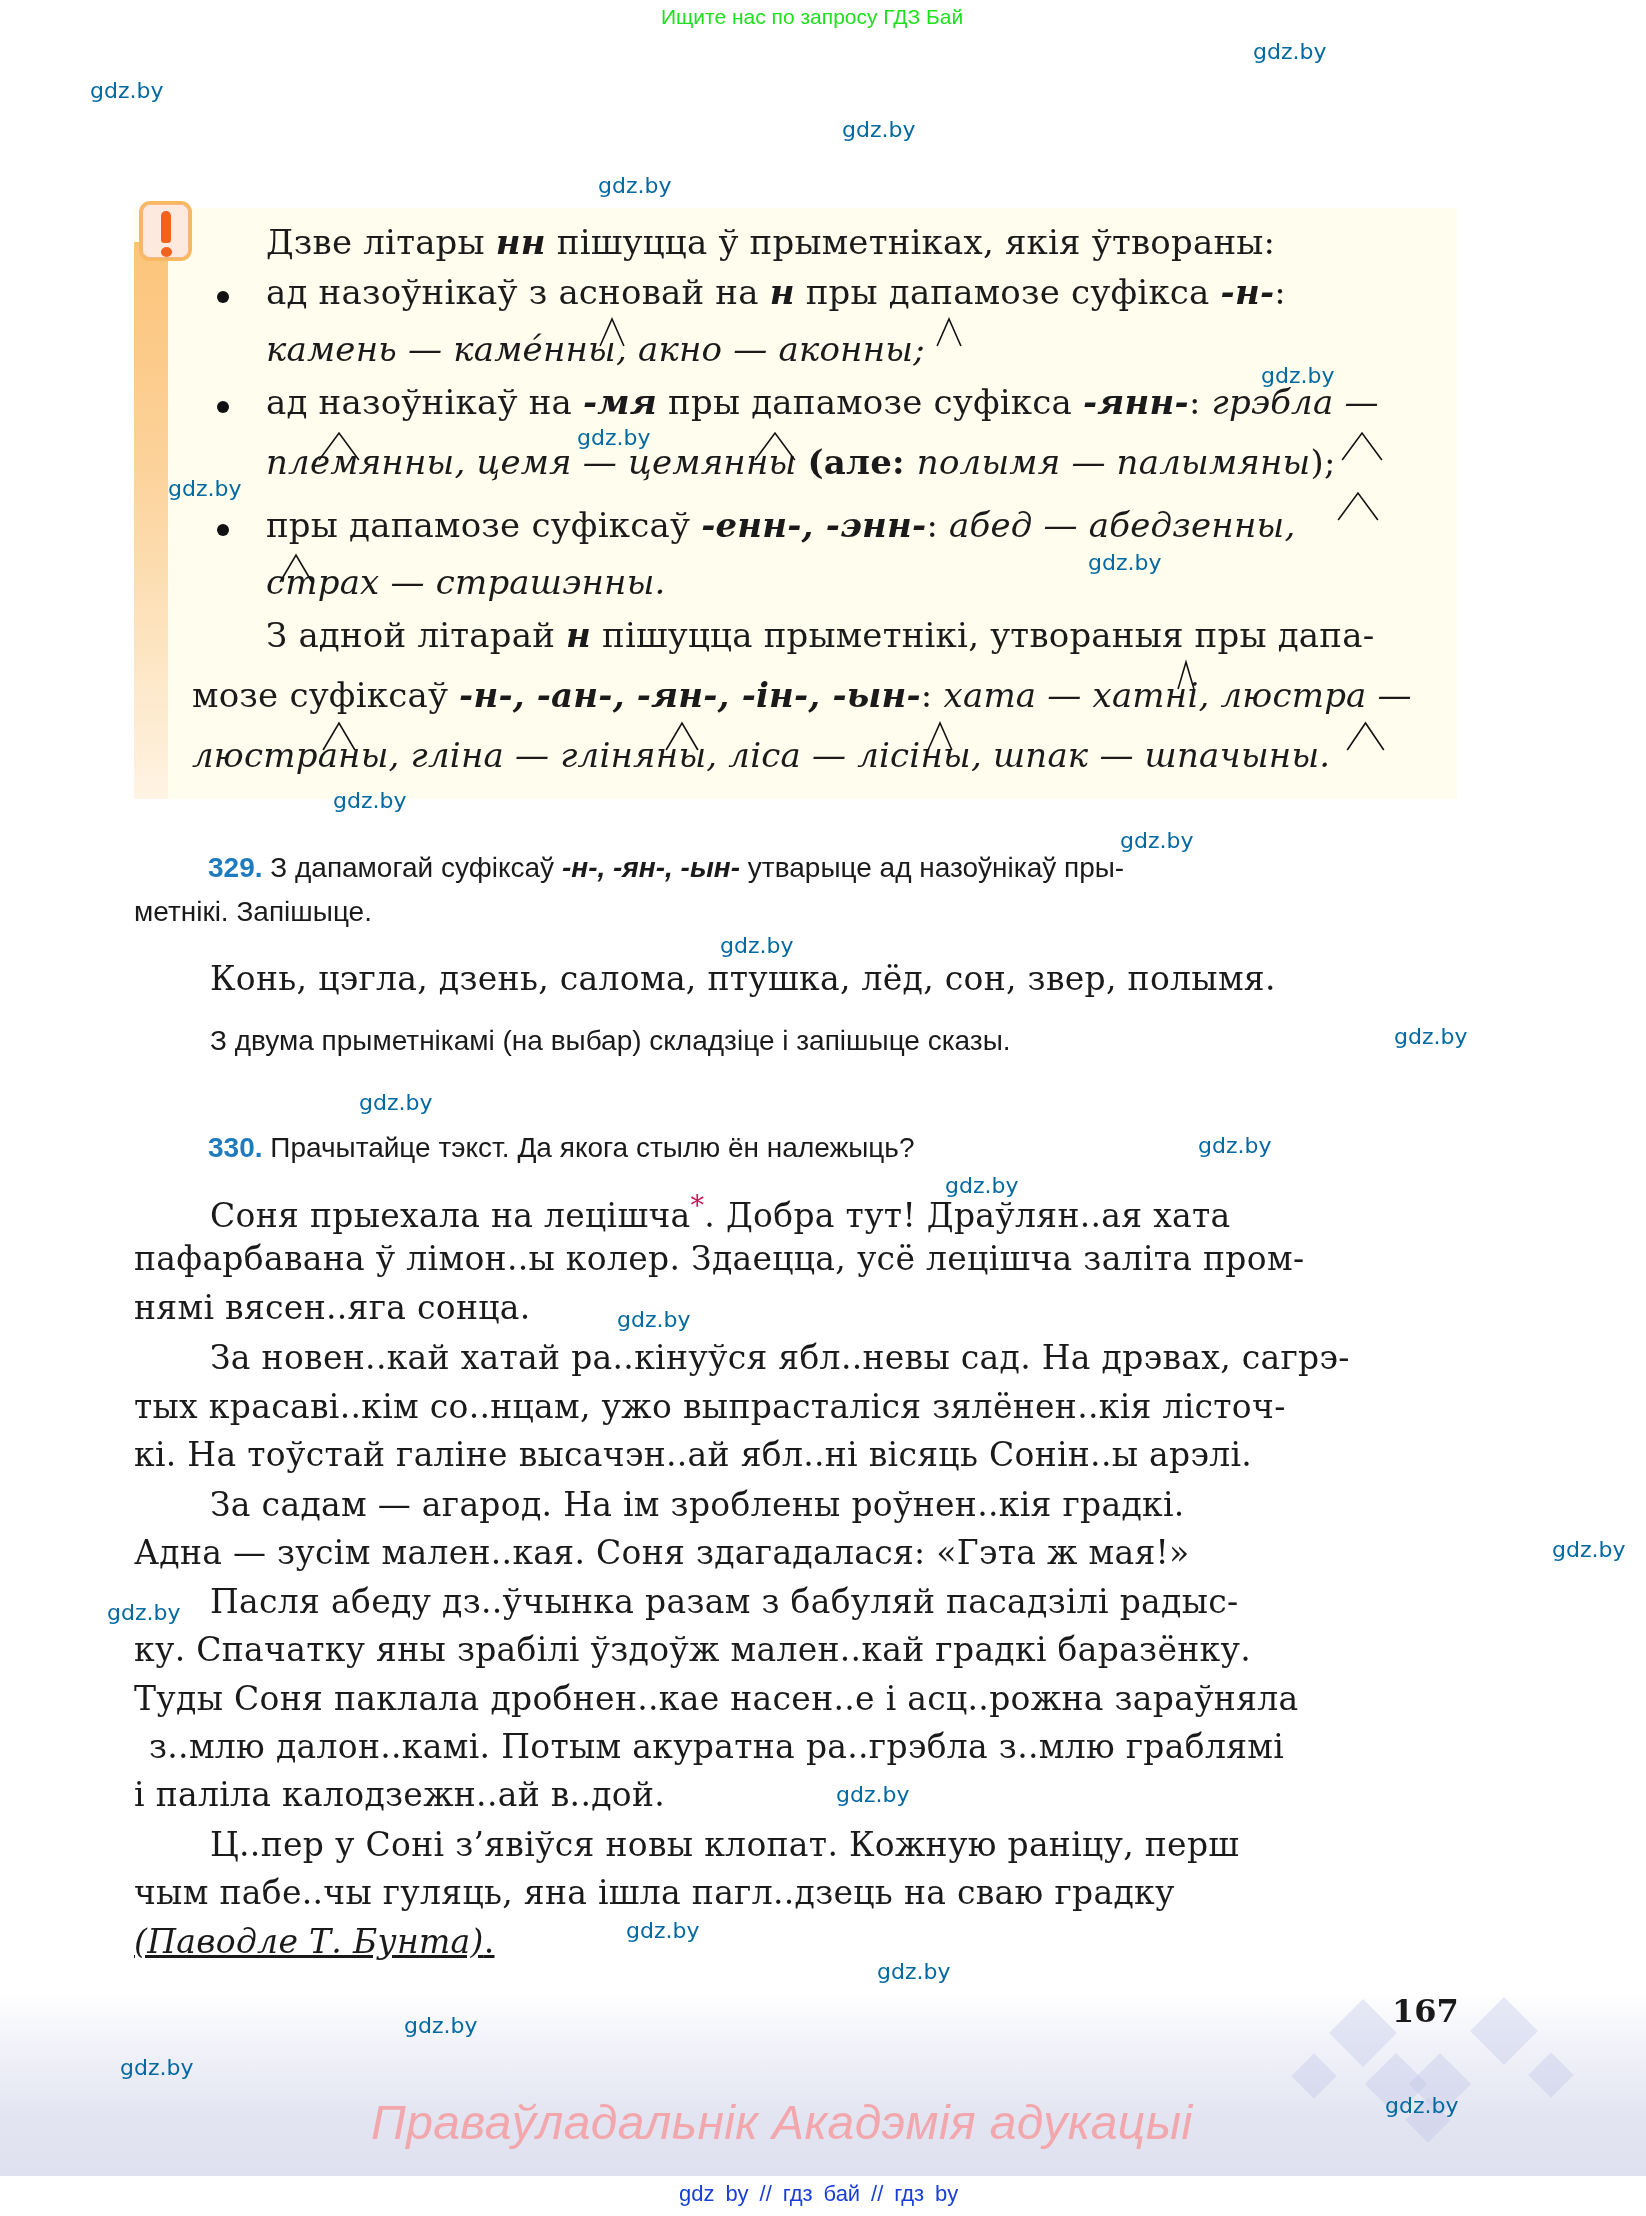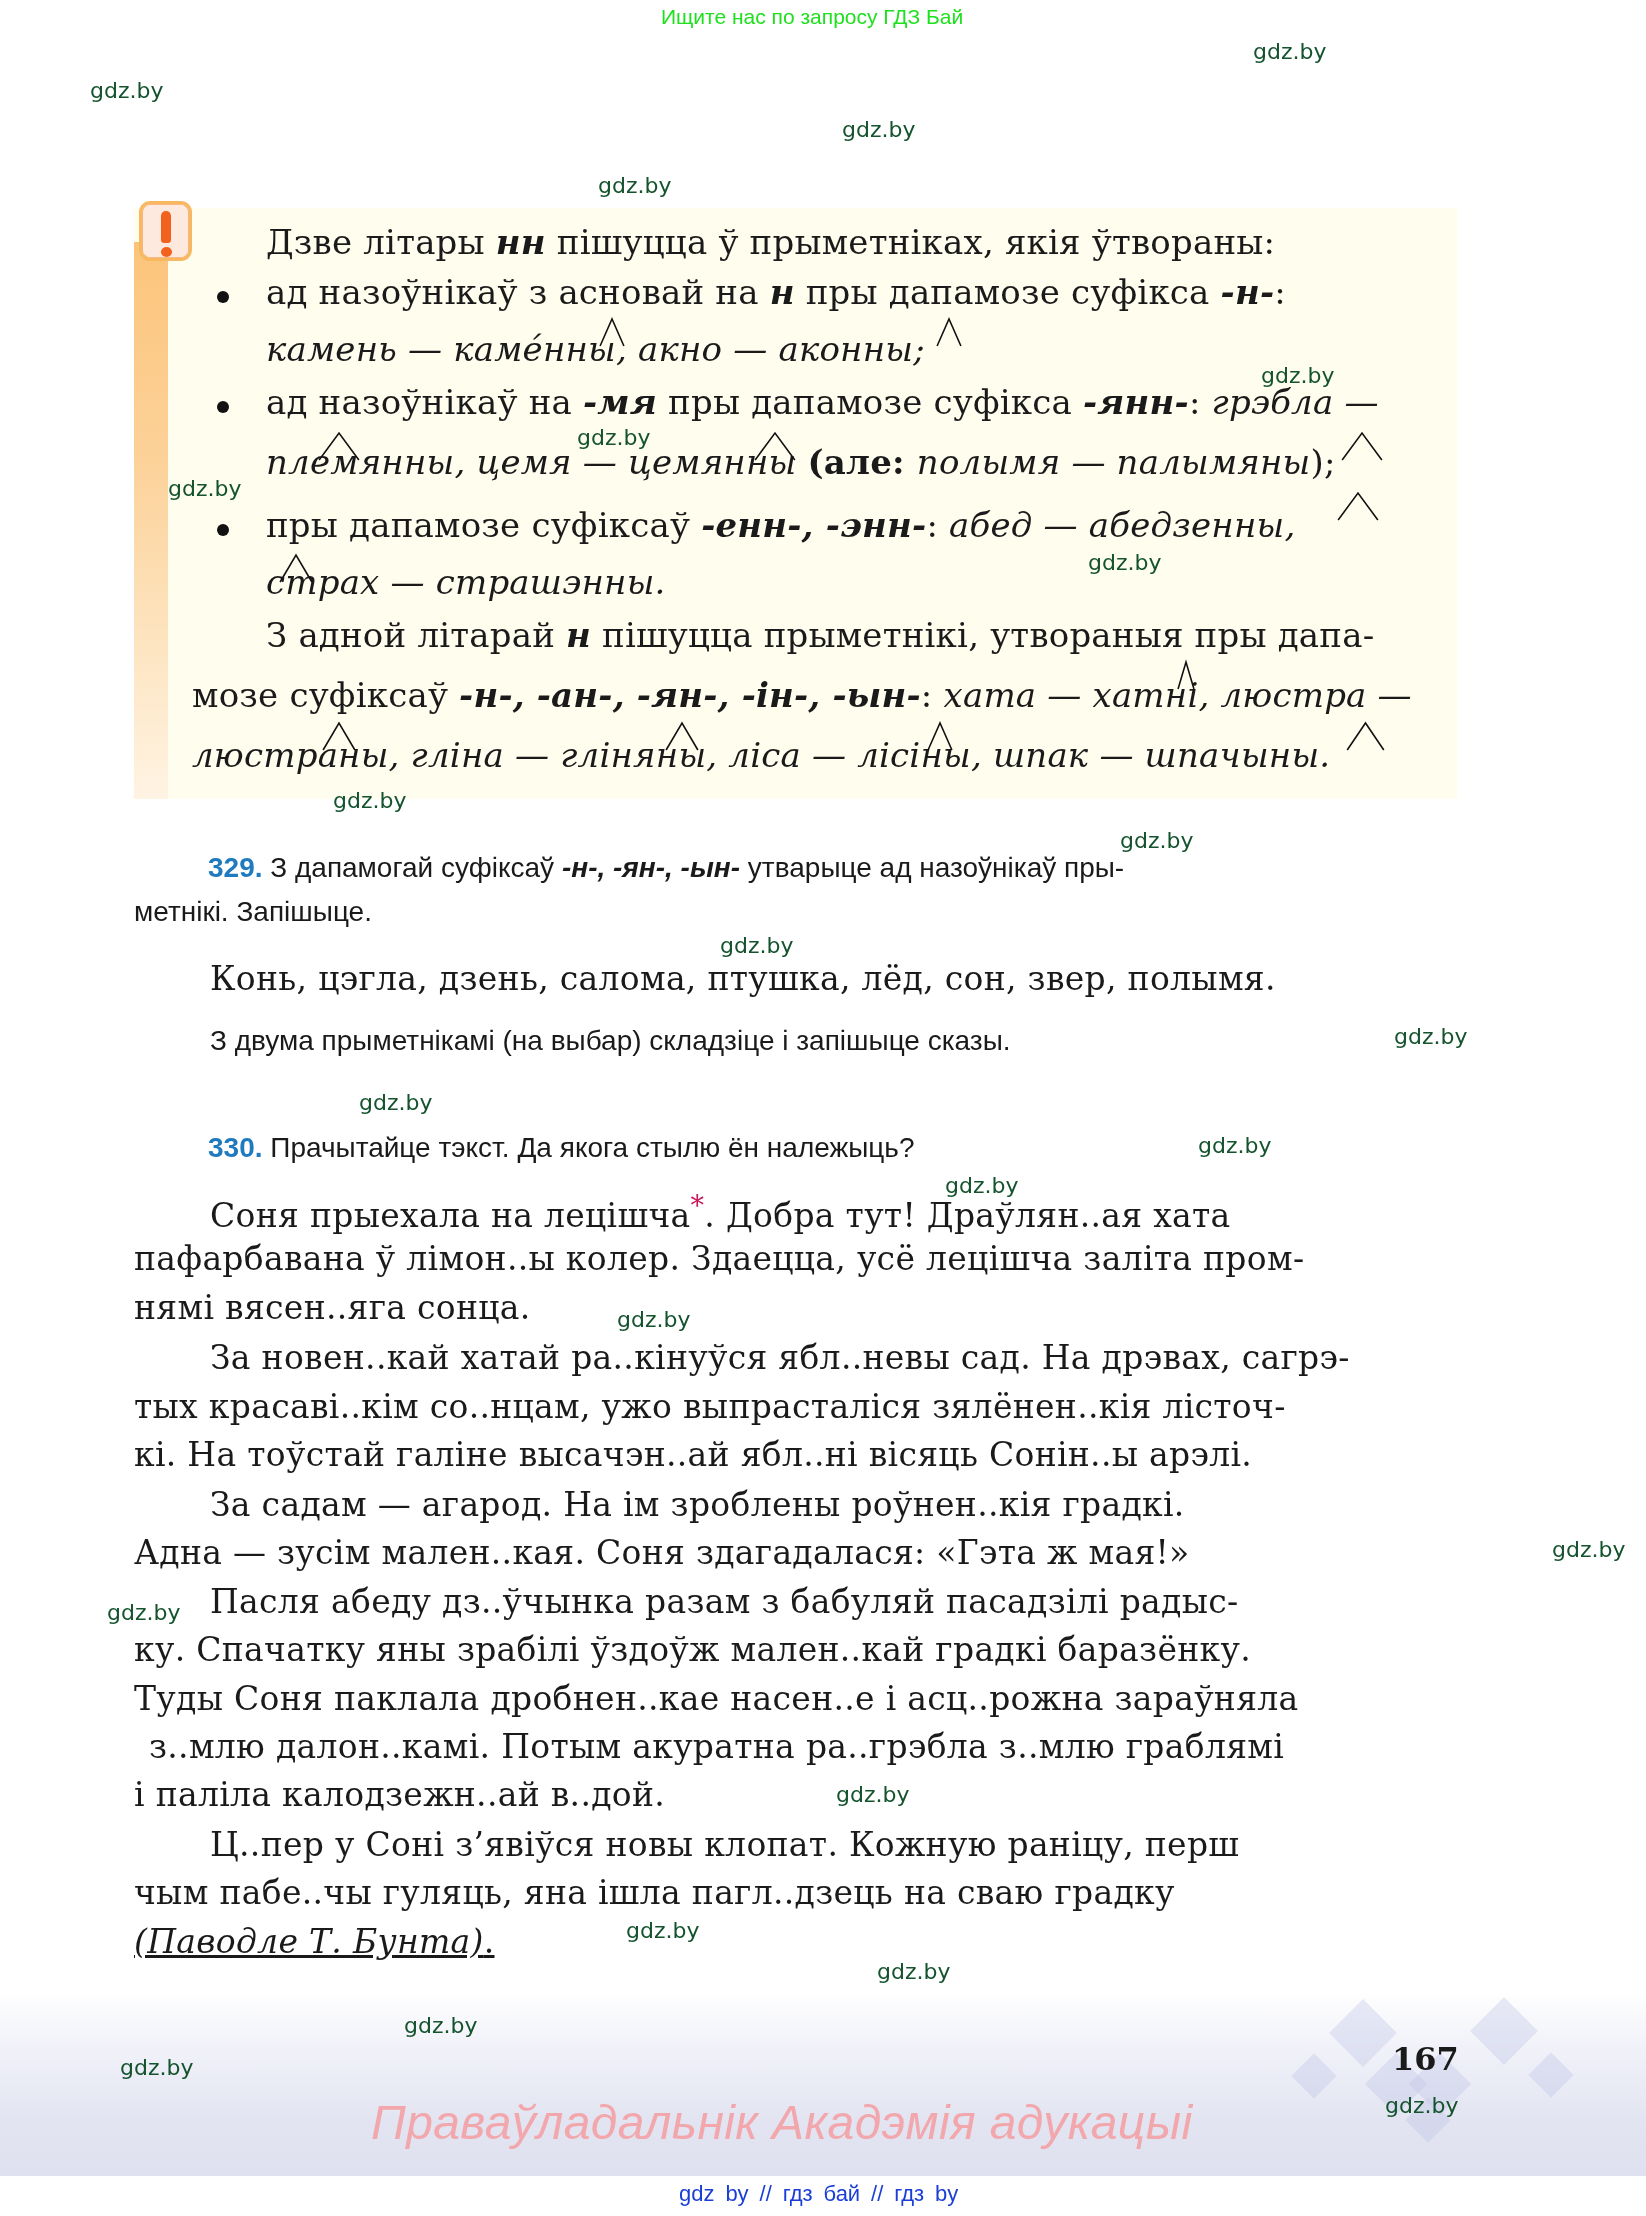--- a/index.html
+++ b/index.html
@@ -1,19 +1,19 @@
 <!DOCTYPE html>
 <html style="font-size:13px"><head>
 <meta charset="utf-8">
 <style>
   html, body { margin:0; padding:0; }
   body { width:1647px; height:2216px; position:relative; background:#ffffff; overflow:hidden; }
   .abs { position:absolute; white-space:nowrap; }
   .banner { color:#1ee01e; font-family:"Liberation Sans", sans-serif; font-size:21px; }
-  .wm { color:#14532d; font-family:"DejaVu Sans", sans-serif; font-size:22px; z-index:5; }
+  .wm { color:#0369a1; font-family:"DejaVu Sans", sans-serif; font-size:22px; z-index:5; }
 
   
   #rule-box { position:absolute; left:134px; top:208px; width:1323px; height:591px; background:#fffdee; }
   #rule-strip { position:absolute; left:134px; top:242px; width:34px; height:557px;
     background:linear-gradient(to bottom, #fcc47a 0%, #fcd29a 40%, #fde6c4 75%, #fff3e3 100%); }
   #excl-icon { position:absolute; left:139px; top:201px; width:53px; height:60px; border-radius:11.3px;
     background:#fde9de; border:3.2px solid #f7b860; box-sizing:border-box; box-shadow:0 0 0 0.8px #f5a86a inset; }
   #excl-icon .bar { position:absolute; left:19.3px; top:7.3px; width:9.7px; height:32px; background:#f2621f; border-radius:4.8px 4.8px 3.2px 3.2px; }
   #excl-icon .dot { position:absolute; left:18.5px; top:43px; width:11.3px; height:9.7px; background:#f2621f; border-radius:50%; }
 
@@ -25,21 +25,21 @@
   .hat svg { position:absolute; left:0; top:0; overflow:visible; }
 
   .ex { position:absolute; font-family:"Liberation Sans", sans-serif; font-size:28px; color:#1a1a1a; white-space:nowrap; }
   .exnum { color:#1f7bbf; font-weight:bold; }
   .tx { position:absolute; font-family:"DejaVu Serif", "Liberation Serif", serif; font-size:33px; color:#1a1a1a; white-space:nowrap; letter-spacing:0.3px; }
   .ast { color:#c8195a; font-size:27px; vertical-align:super; }
 
   #footer-band { position:absolute; left:0; top:1991px; width:1647px; height:185px;
     background:linear-gradient(to bottom, #ffffff 0%, #f1f2f9 30%, #e2e4f1 70%, #dfe1f0 100%); }
   .diamond { position:absolute; transform:rotate(45deg); background:rgba(190,196,230,0.35); }
-  #page-number { position:absolute; left:1392px; top:1992px; font-family:"DejaVu Serif", serif; font-size:32px; font-weight:bold; color:#1a1a1a;margin-top:48px; }
+  #page-number { position:absolute; left:1392px; top:1992px; font-family:"DejaVu Serif", serif; font-size:32px; font-weight:bold; color:#1a1a1a; }
   #copyright { position:absolute; left:371px; top:2095px; font-family:"Liberation Sans", sans-serif; font-style:italic; font-size:48px; color:#f2a7ad; letter-spacing:0.4px; }
   #footer-links { position:absolute; left:679px; top:2181px; font-family:"Liberation Sans", sans-serif; font-size:22px; color:#1a3fd6; word-spacing:4.8px; }
 </style>
 </head>
 <body>
 
 <div class="abs banner" style="left:661px; top:4.8px;">Ищите нас по запросу ГДЗ Бай</div>
 
 <div id="rule-box"></div>
 <div id="rule-strip"></div>

